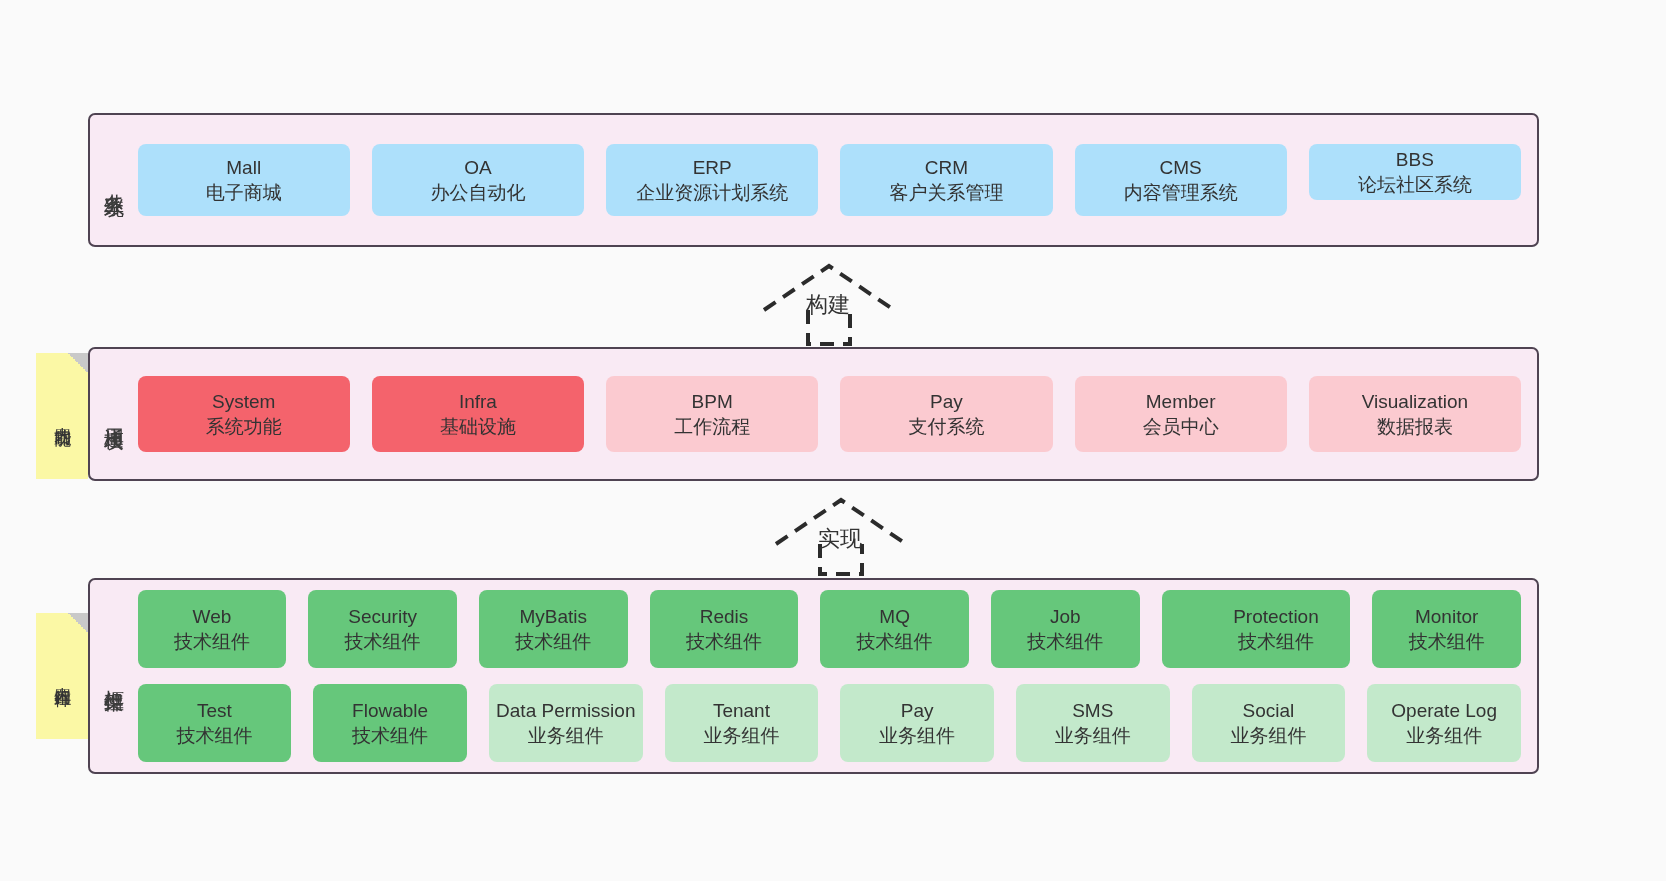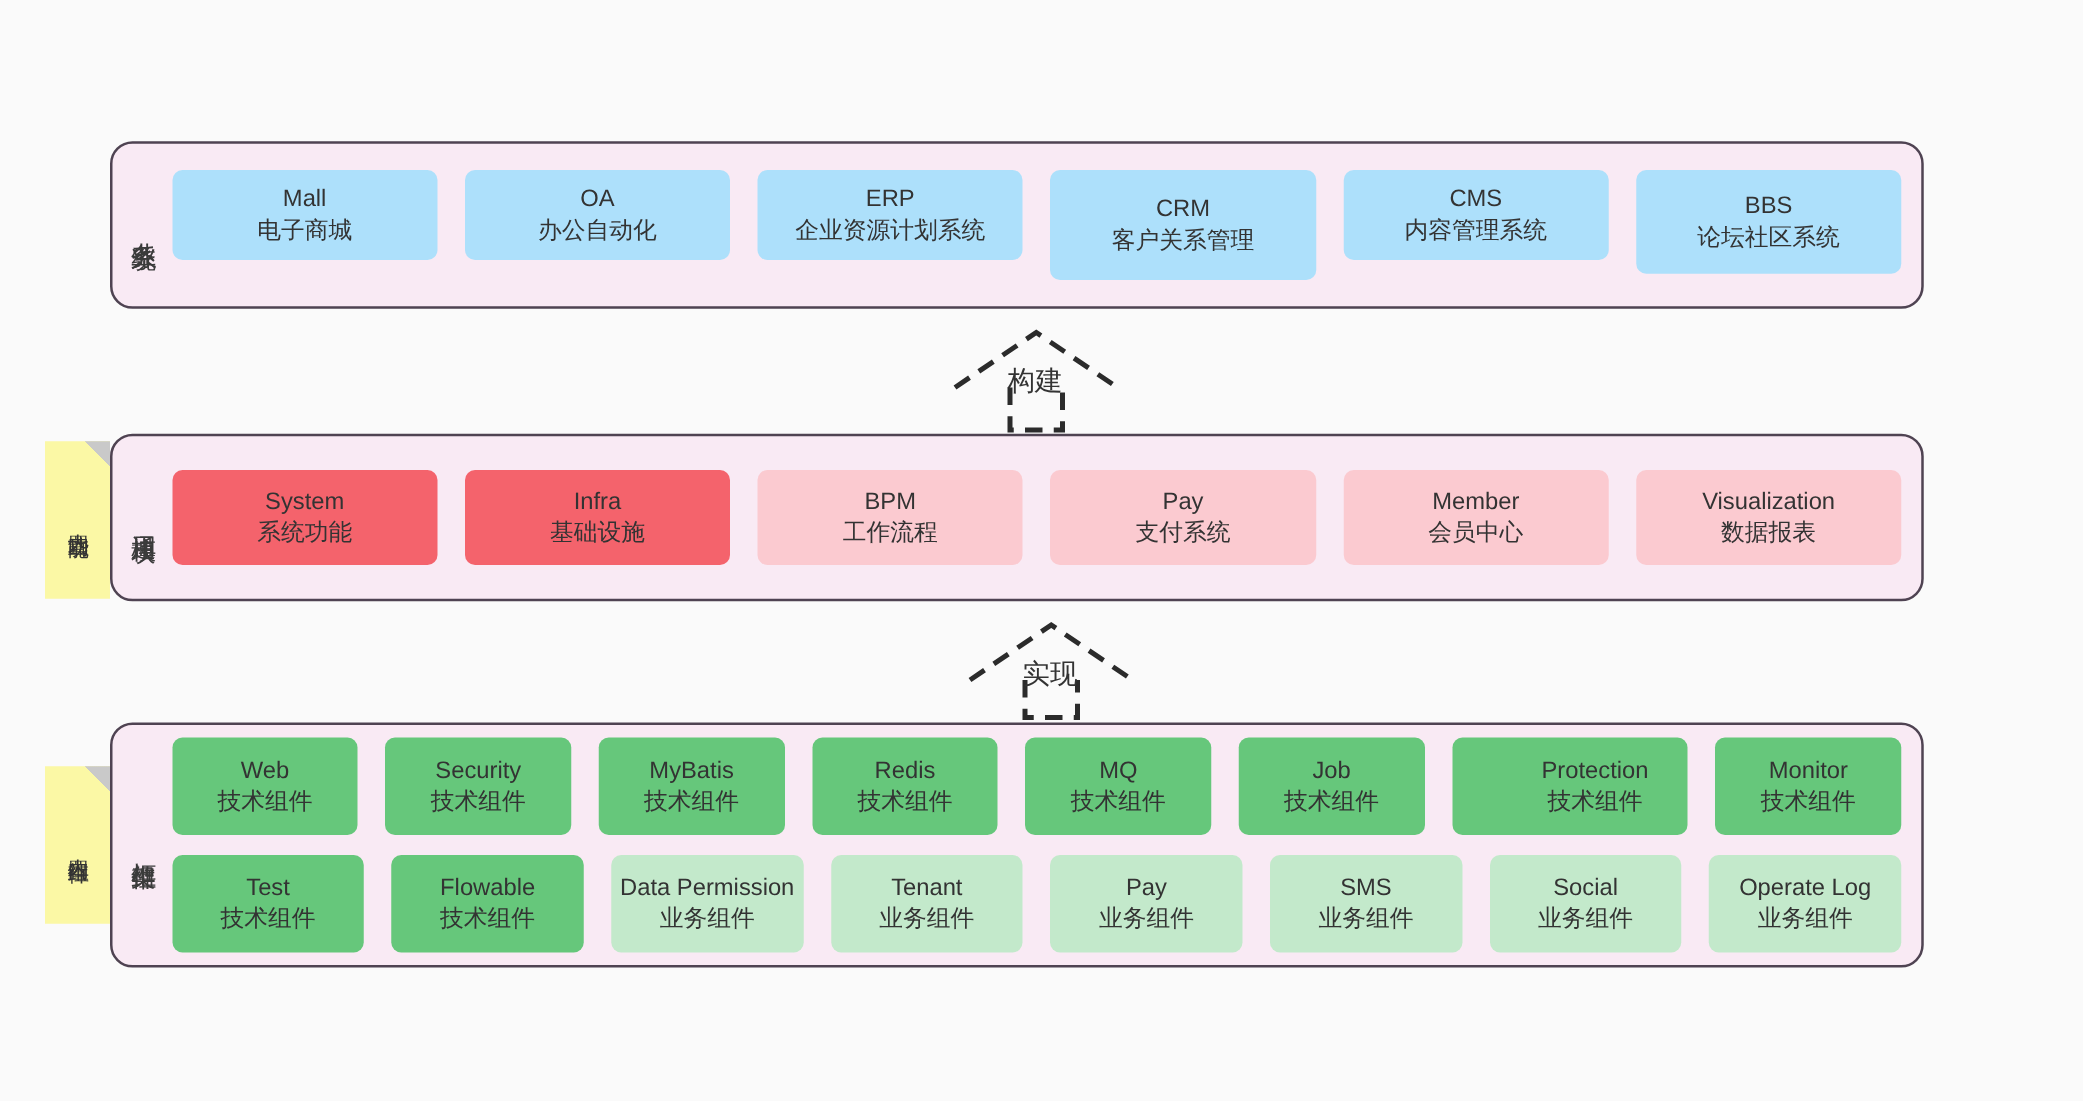--- a/index.html
+++ b/index.html
@@ -19,21 +19,21 @@
   #canvas {
     position: absolute;
     inset: 0;
   }
 
   
   .layer {
     position: absolute;
     background: #f9eaf4;
     border: 2px solid #4f4352;
-    border-radius: 18px;
+    border-radius: 7px;
     box-sizing: border-box;
     display: flex;
     align-items: center;
   }
 
   
   .layer-title {
     writing-mode: vertical-rl;
     text-orientation: upright;
     font-size: 20px;
@@ -144,29 +144,29 @@
           <span class="t2">电子商城</span>
         </div>
         <div class="card c-blue" style="height:72px;">
           <span class="t1">OA</span>
           <span class="t2">办公自动化</span>
         </div>
         <div class="card c-blue" style="height:72px;">
           <span class="t1">ERP</span>
           <span class="t2">企业资源计划系统</span>
         </div>
-        <div class="card c-blue" style="height:88px;justify-content:center;">
+        <div class="card c-blue" style="height:72px;justify-content:center;">
           <span class="t1">CRM</span>
           <span class="t2">客户关系管理</span>
         </div>
         <div class="card c-blue" style="height:72px;">
           <span class="t1">CMS</span>
           <span class="t2">内容管理系统</span>
         </div>
-        <div class="card c-blue" style="height:83px;justify-content:center;">
+        <div class="card c-blue" style="height:56px;justify-content:center;">
           <span class="t1">BBS</span>
           <span class="t2">论坛社区系统</span>
         </div>
       </div>
     </div>
   </div>
 
   <div class="arrow" style="left:760px; top:262px; width:138px; height:84px;">
     <svg width="138" height="84" viewBox="0 0 138 84" aria-hidden="true">
       <path d="M4 48 L69 4 L134 48" fill="none" stroke="#2b2b2b" stroke-width="4" stroke-dasharray="14 9" stroke-linecap="butt"></path>

